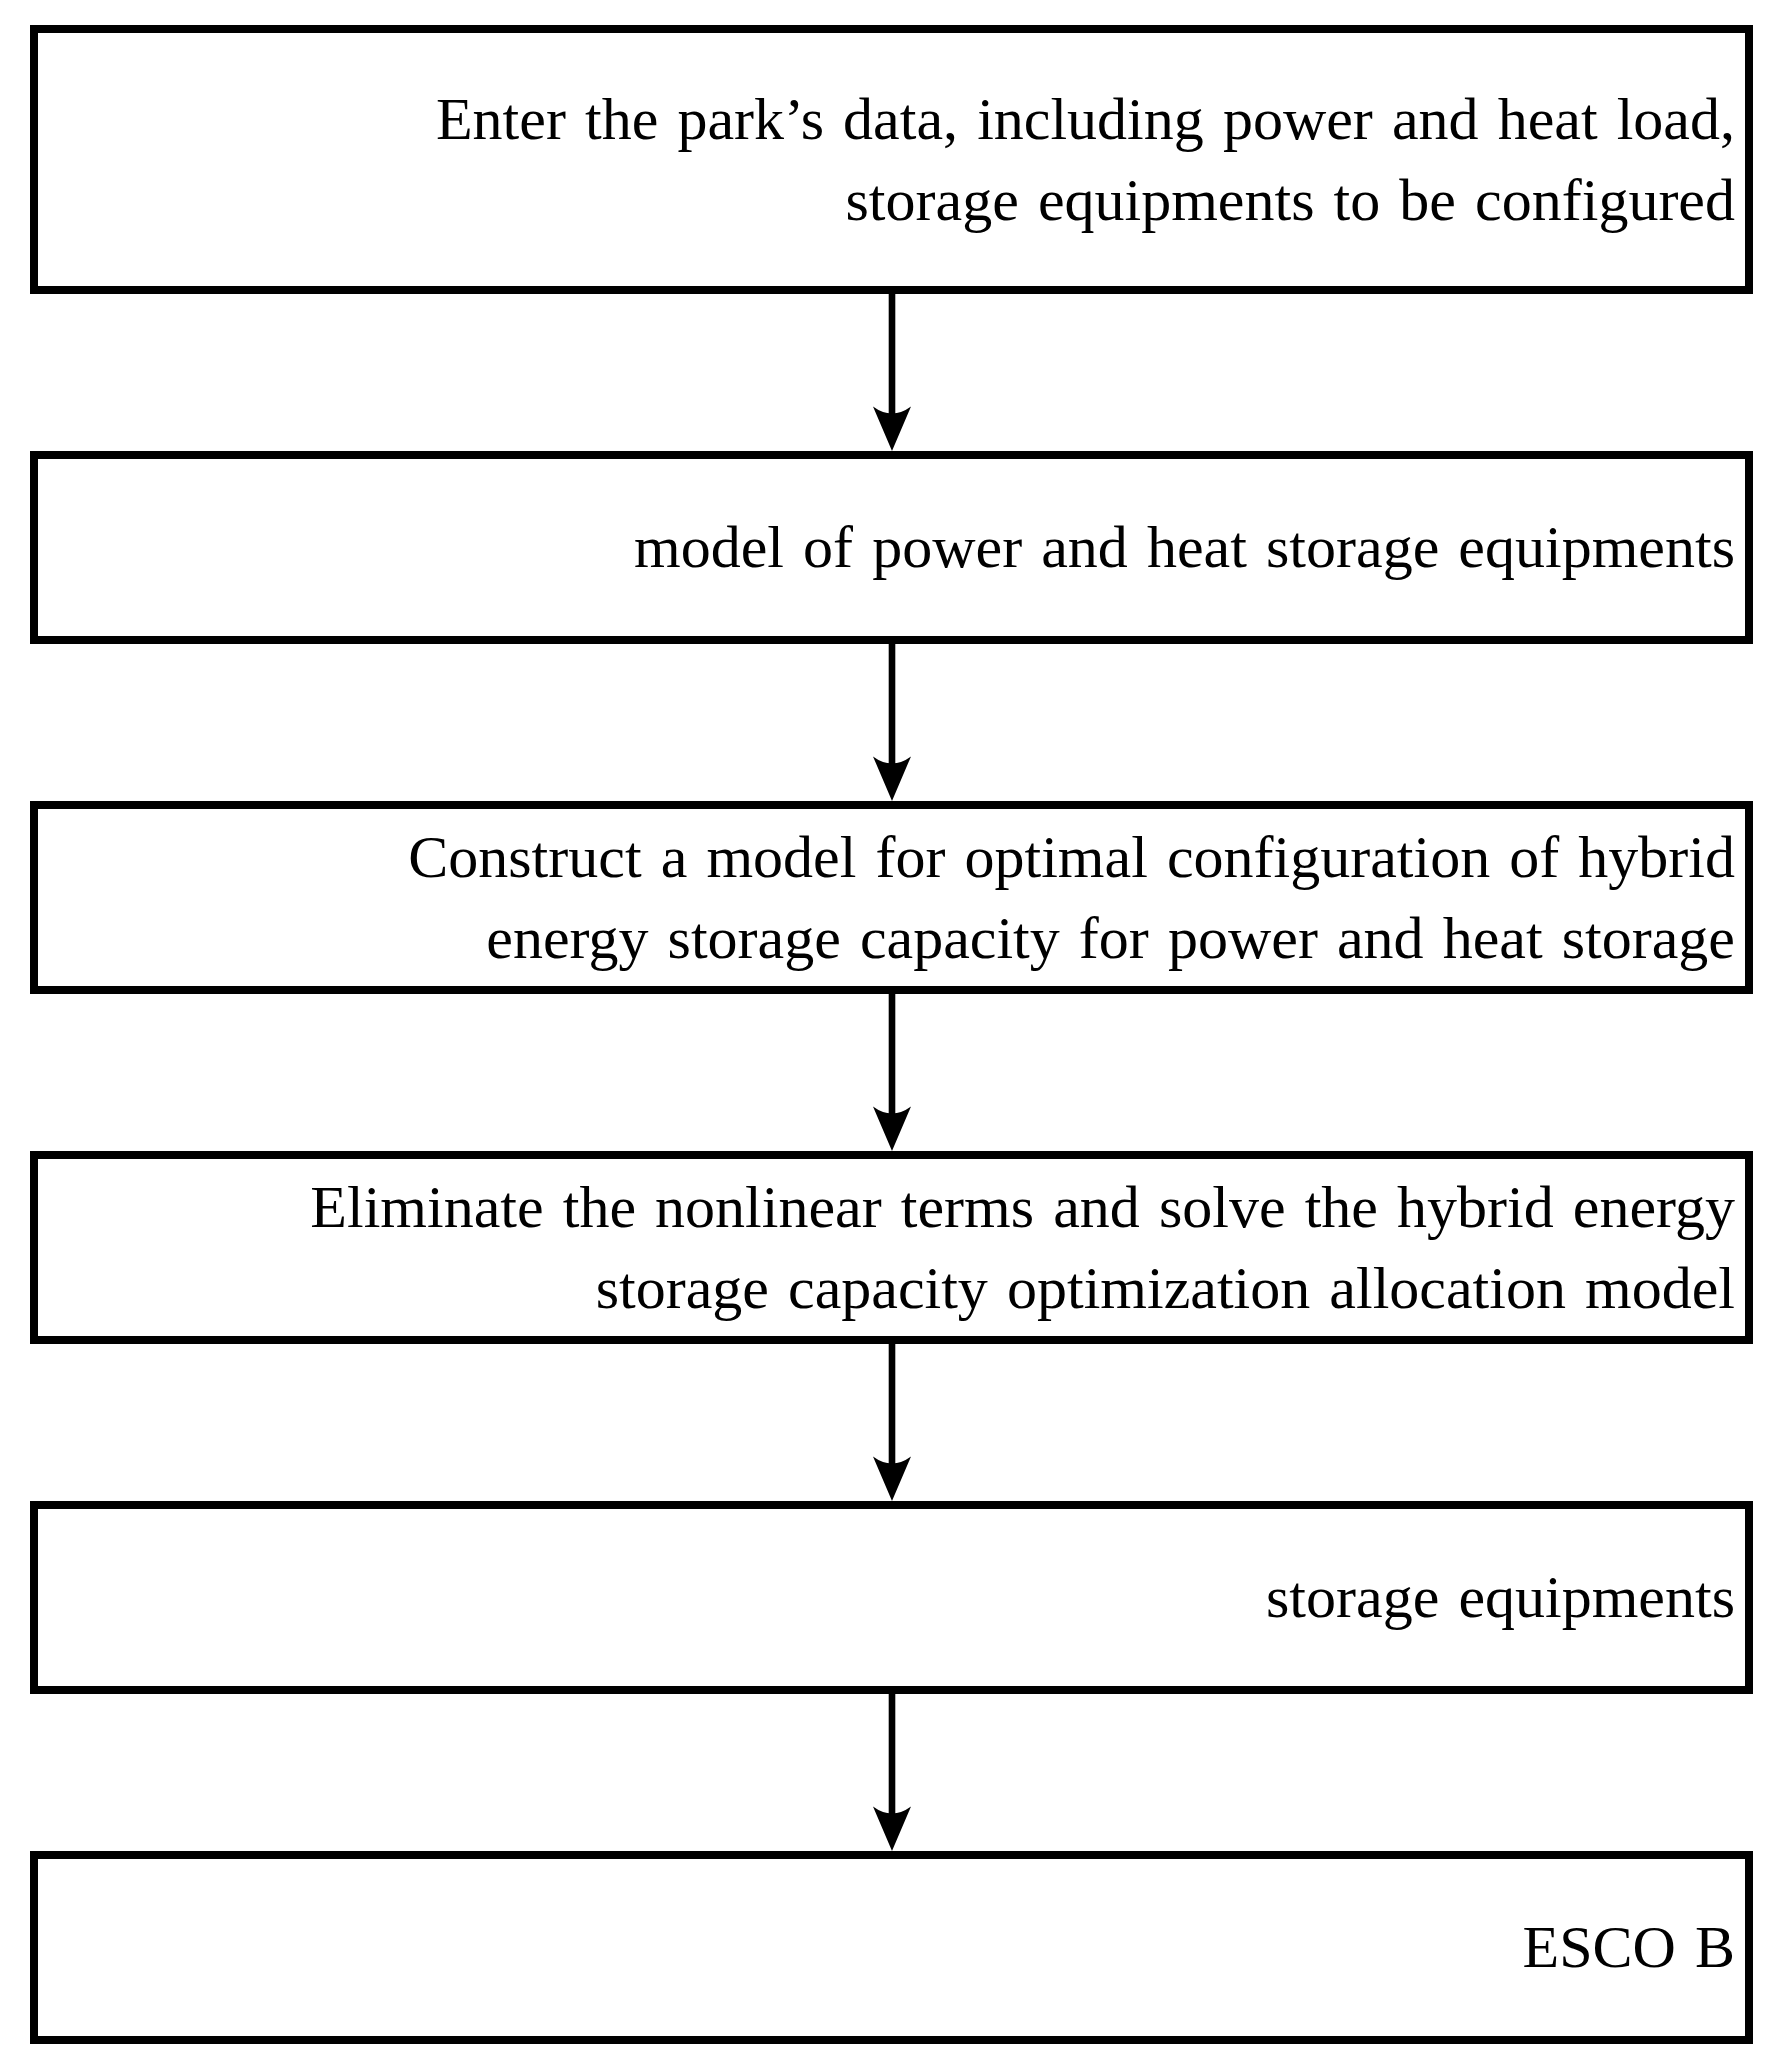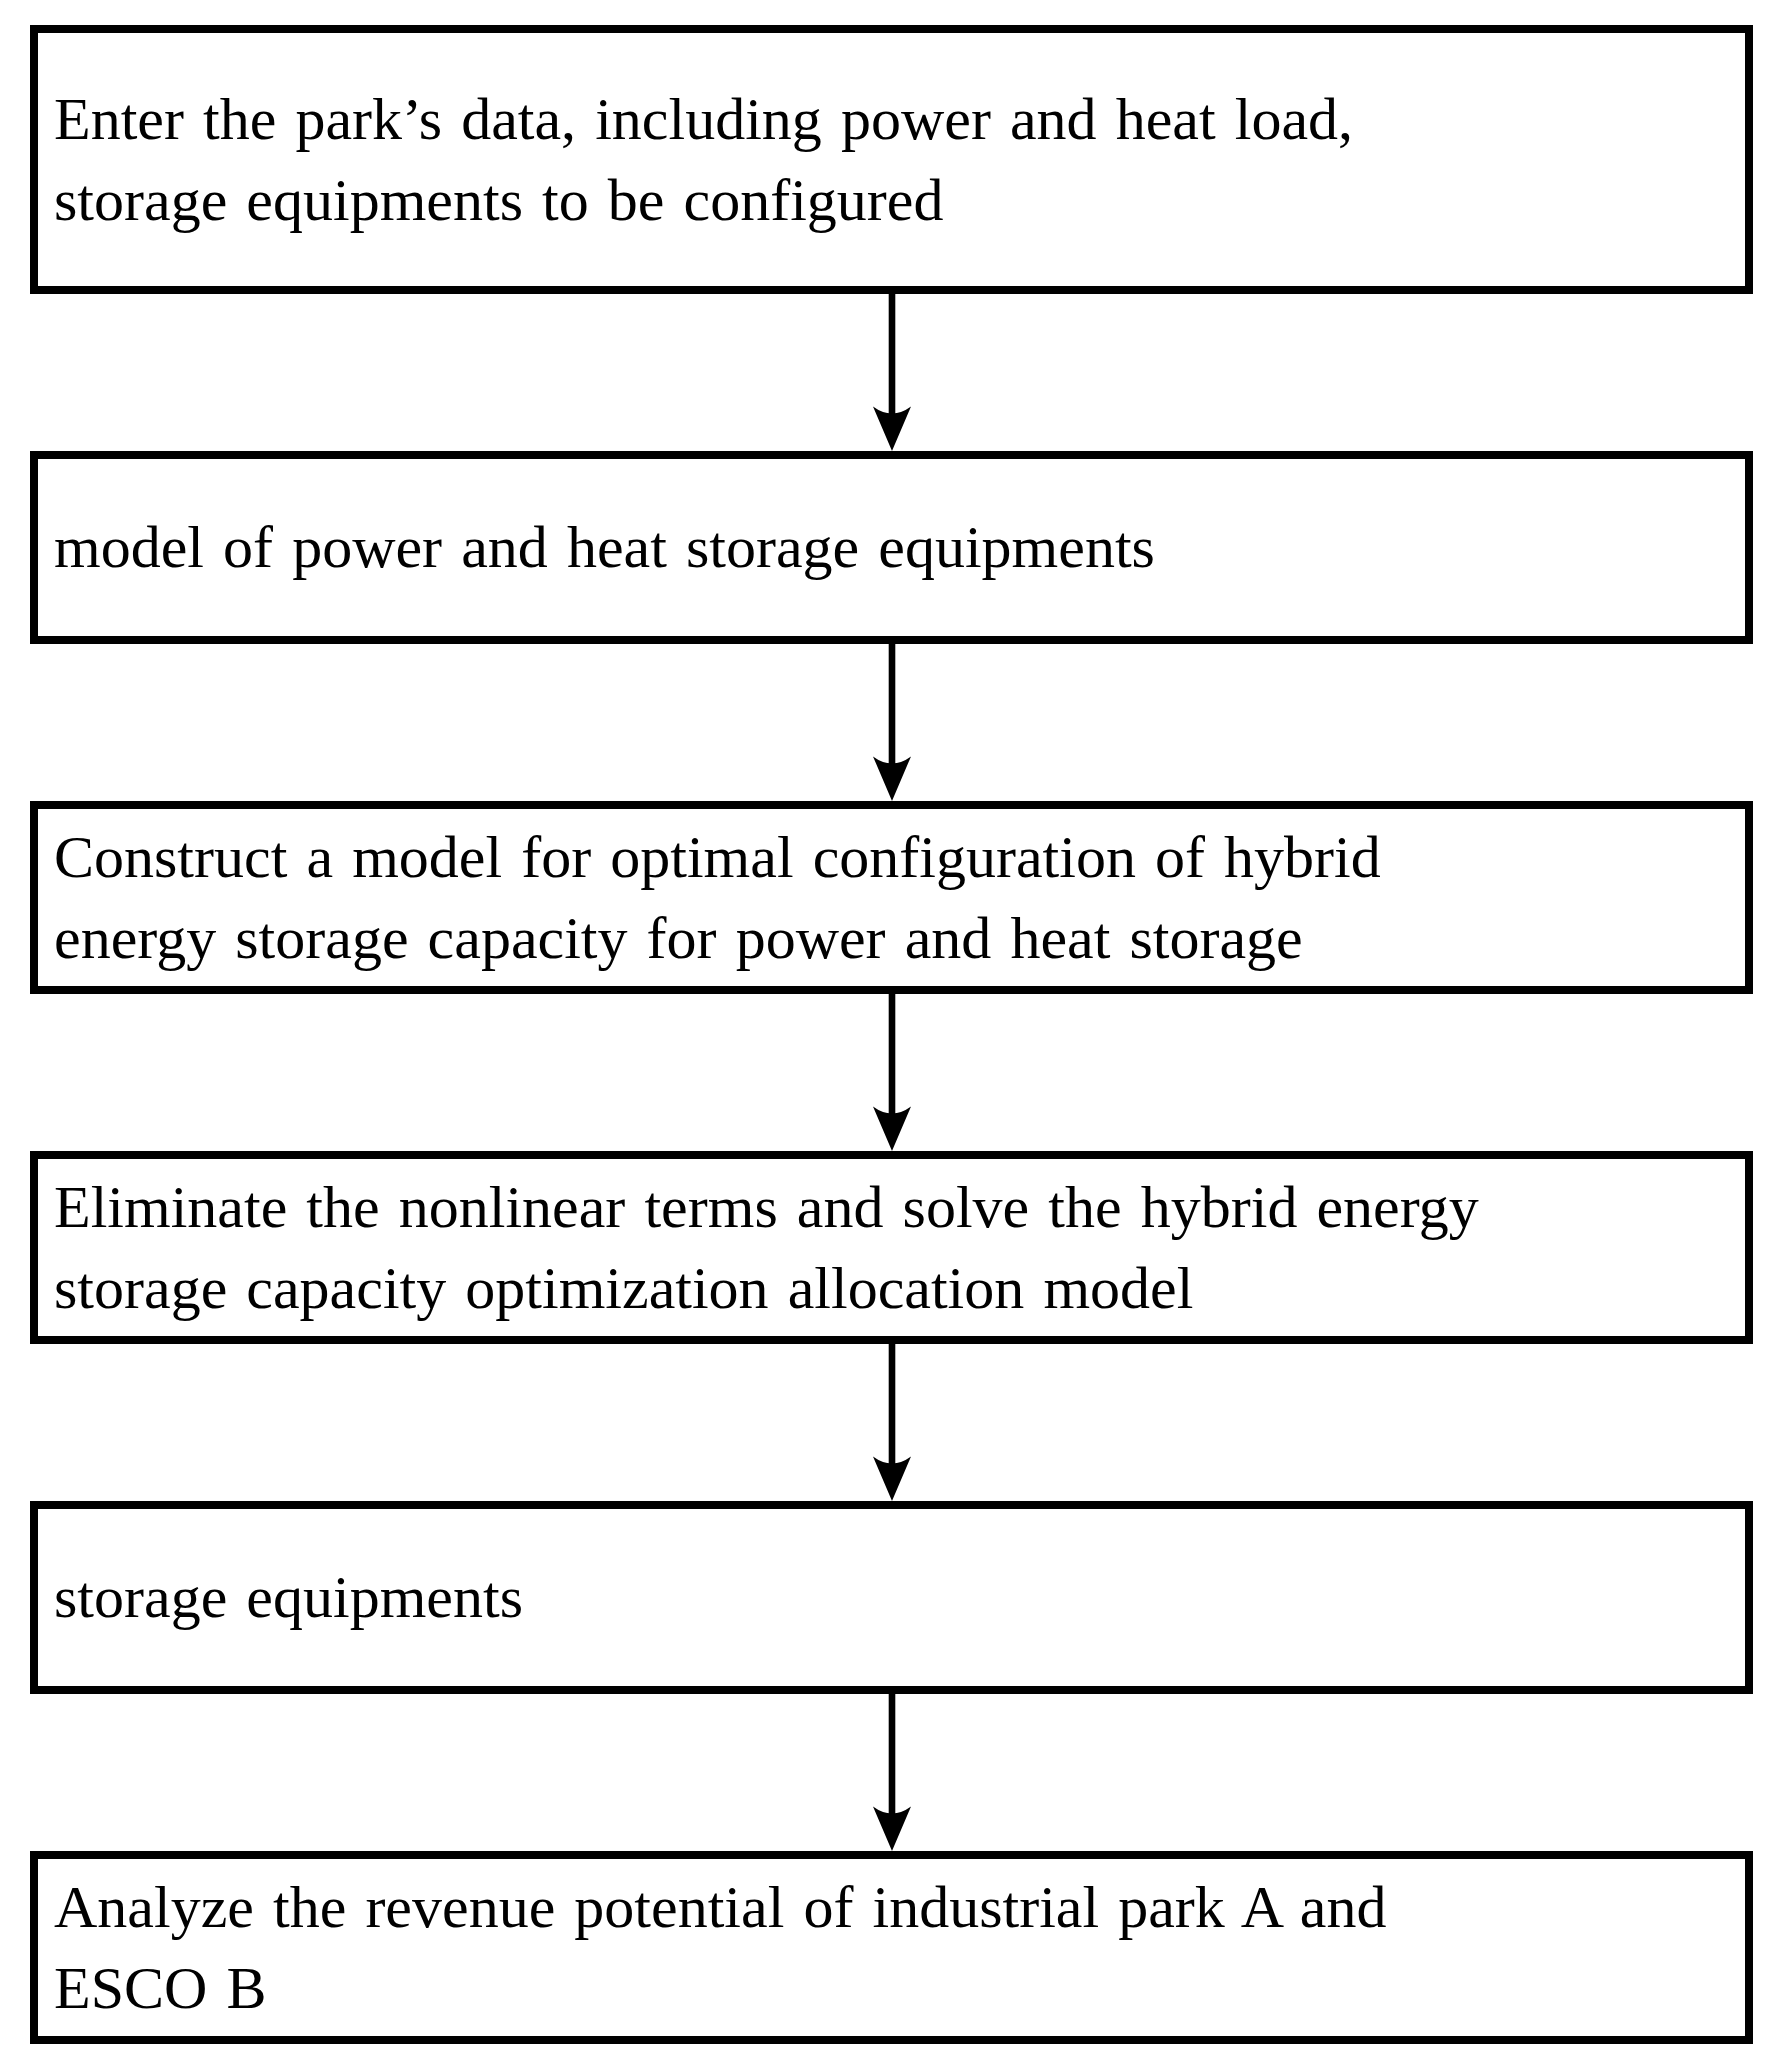--- a/index.html
+++ b/index.html
@@ -24,22 +24,22 @@
     flex-direction: column;
     align-items: stretch;
   }
   .flow-box {
     box-sizing: border-box;
     border: 8.3px solid #000000;
     background: #ffffff;
     display: flex;
     flex-direction: column;
     justify-content: center;
-    align-items: flex-start;
-    padding: 0 16px;
+    align-items: flex-end;
+    padding: 0 10px;
     height: 193px;
   }
   .flow-box.tall {
     height: 269px;
   }
   .box-line {
     display: block;
     font-size: 60px;
     line-height: 81px;
     text-align: center;
@@ -102,19 +102,18 @@
     <div class="flow-box">
       <span class="box-line">storage equipments</span>
     </div>
 
     <svg class="arrow" viewBox="0 0 48 190" xmlns="http://www.w3.org/2000/svg" aria-hidden="true">
       <rect x="20" y="0" width="8" height="158" fill="#000000"></rect>
       <path d="M 1 136 Q 24 153 47 136 L 24 190 Z" fill="#000000"></path>
     </svg>
 
     <div class="flow-box">
-      <span class="box-line">Analyze the revenue potential of industrial park A and</span>
       <span class="box-line">ESCO B</span>
     </div>
 
   </div>
 </div>
 
 
 </body></html>

